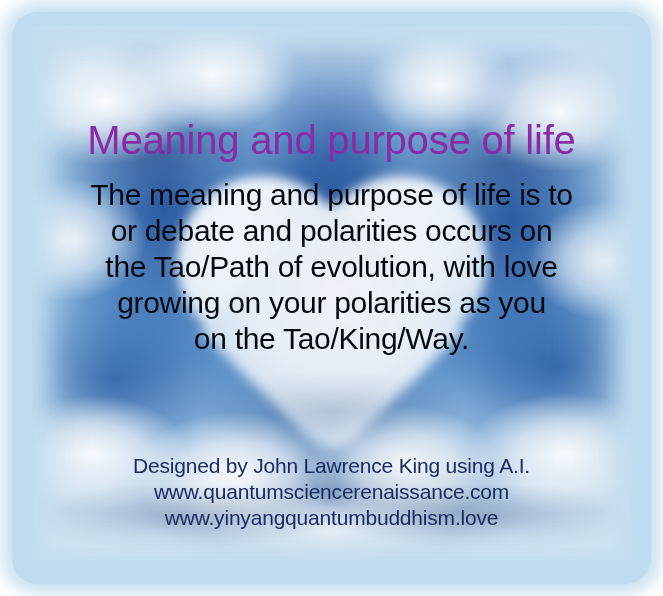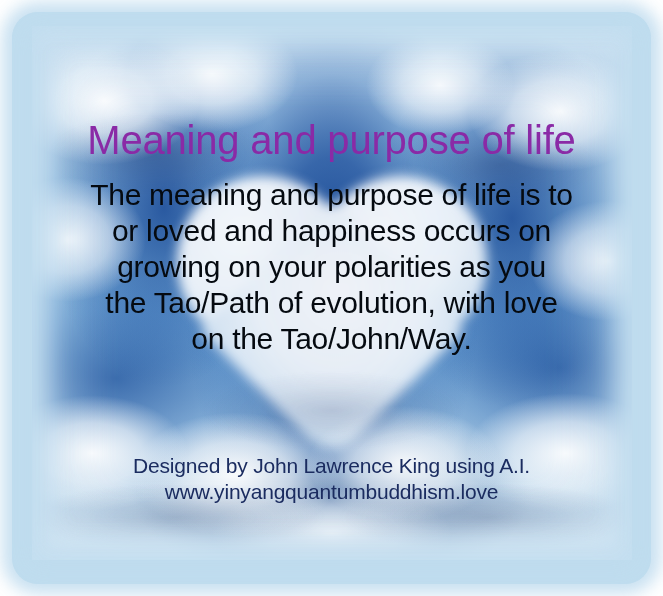--- a/index.html
+++ b/index.html
@@ -213,26 +213,27 @@
       <div class="cloud-layer" id="layer-grey-wash"></div>
       <div class="cloud-layer" id="layer-edge-fade"></div>
     </div>
 
     <div id="text-stack">
 
       <h1 id="poster-title">Meaning and purpose of life</h1>
 
       <div id="poster-body">
         <span class="body-line">The meaning and purpose of life is to</span>
-        <span class="body-line">or loved and happiness occurs on</span>
+        <span class="body-line">or debate and polarities occurs on</span>
+        <span class="body-line">the Tao/Path of evolution, with love</span>
         <span class="body-line">growing on your polarities as you</span>
-        <span class="body-line">the Tao/Path of evolution, with love</span>
-        <span class="body-line">on the Tao/John/Way.</span>
+        <span class="body-line">on the Tao/King/Way.</span>
       </div>
 
       <div id="poster-credits">
         <span class="credit-line">Designed by John Lawrence King using A.I.</span>
+        <span class="credit-line">www.quantumsciencerenaissance.com</span>
         <span class="credit-line">www.yinyangquantumbuddhism.love</span>
       </div>
 
     </div>
   </div>
 </div>
 
 </body></html>

